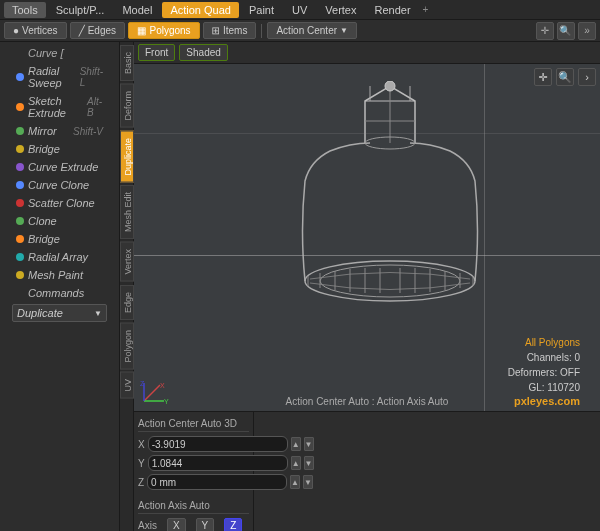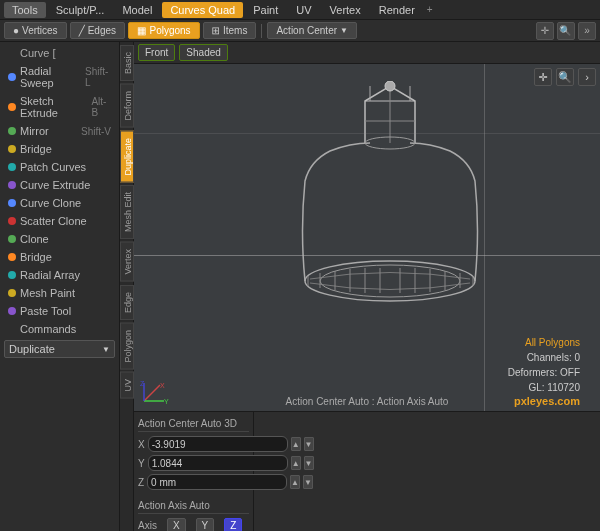--- a/index.html
+++ b/index.html
@@ -92,21 +92,22 @@
       background: #2d2d2d;
       display: flex;
       flex-direction: column;
       border-right: 1px solid #1a1a1a;
       flex-shrink: 0;
     }
 
     .sidebar-top {
       flex: 1;
       overflow-y: auto;
-      padding: 2px 0;
+      padding: 2px 8px;
+      font-style: italic;
     }
 
     .sidebar-item {
       padding: 3px 8px 3px 20px;
       color: #bbb;
       font-size: 11px;
       cursor: pointer;
       position: relative;
       display: flex;
       align-items: center;
@@ -366,21 +367,21 @@
       color: #aaa;
     }
   </style>
 </head>
 <body>
 
 <div class="top-menubar">
   <div class="menu-item active">Tools</div>
   <div class="menu-item">Sculpt/P...</div>
   <div class="menu-item">Model</div>
-  <div class="menu-item active" style="background:#e8a020;color:#fff;">Curves Quad</div>
+  <div class="menu-item active" style="background:#e8a020;color:#fff;">Action Quad</div>
   <div class="menu-item">Paint</div>
   <div class="menu-item">UV</div>
   <div class="menu-item">Vertex</div>
   <div class="menu-item">Render</div>
   <span style="font-size:10px;color:#888;margin-left:2px;">+</span>
 </div>
 
 <div class="second-toolbar">
   <div class="toolbar-btn">
     <span style="font-size:10px;">●</span>
@@ -432,24 +433,20 @@
       <div class="sidebar-item">
         <span class="sidebar-item-dot green"></span>
         <span>Mirror</span>
         <span class="shortcut">Shift-V</span>
       </div>
       <div class="sidebar-item">
         <span class="sidebar-item-dot yellow"></span>
         <span>Bridge</span>
       </div>
       <div class="sidebar-item">
-        <span class="sidebar-item-dot teal"></span>
-        <span>Patch Curves</span>
-      </div>
-      <div class="sidebar-item">
         <span class="sidebar-item-dot purple"></span>
         <span>Curve Extrude</span>
       </div>
       <div class="sidebar-item">
         <span class="sidebar-item-dot blue"></span>
         <span>Curve Clone</span>
       </div>
       <div class="sidebar-item">
         <span class="sidebar-item-dot red"></span>
         <span>Scatter Clone</span>
@@ -462,24 +459,20 @@
         <span class="sidebar-item-dot orange"></span>
         <span>Bridge</span>
       </div>
       <div class="sidebar-item">
         <span class="sidebar-item-dot teal"></span>
         <span>Radial Array</span>
       </div>
       <div class="sidebar-item">
         <span class="sidebar-item-dot yellow"></span>
         <span>Mesh Paint</span>
-      </div>
-      <div class="sidebar-item">
-        <span class="sidebar-item-dot purple"></span>
-        <span>Paste Tool</span>
       </div>
       <div class="sidebar-item">
         <span>Commands</span>
       </div>
       <div class="sidebar-dropdown">
         <span>Duplicate</span>
         <span style="font-size:8px;">▼</span>
       </div>
     </div>
   </div>

